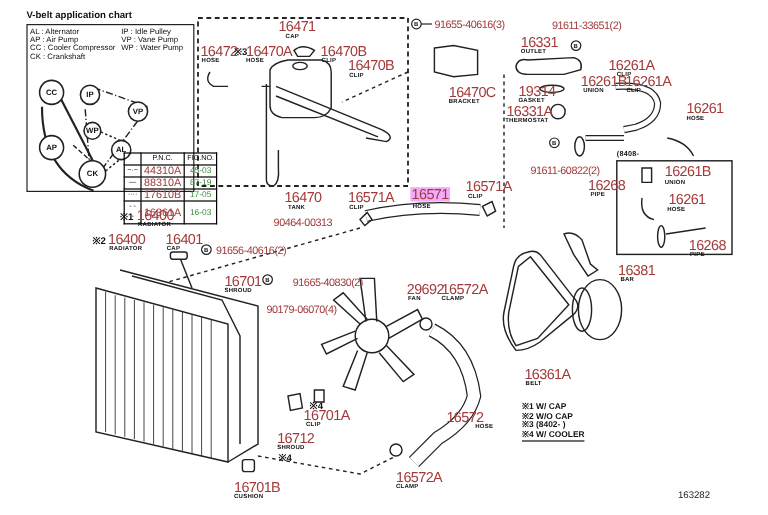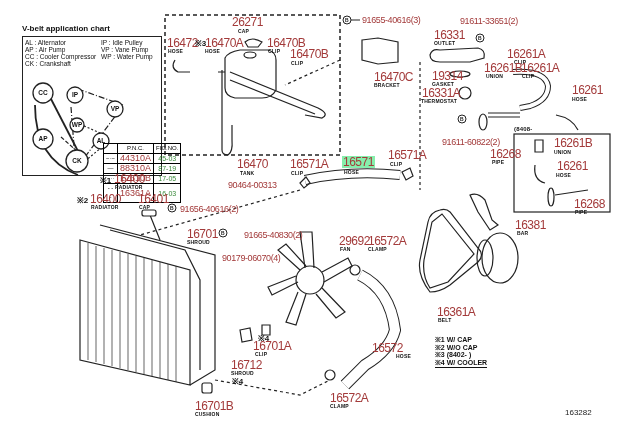--- a/index.html
+++ b/index.html
@@ -1,23 +1,23 @@
 <!DOCTYPE html>
 <html><head>
 <meta charset="utf-8">
 <style>
   html,body{margin:0;padding:0;background:#fff;}
   body{width:640px;height:429px;position:relative;overflow:hidden;font-family:"Liberation Sans",sans-serif;}
   .pn{position:absolute;color:#a33a3a;font-family:"Liberation Sans",sans-serif;font-size:12px;letter-spacing:-0.5px;line-height:12px;white-space:nowrap;cursor:pointer;}
-  .pn.hl{background:#86efac;padding:0 1px;}
+  .pn.hl{background:#f0abfc;padding:0 1px;}
   .sub{position:absolute;font-size:5px;font-weight:bold;color:#111;letter-spacing:0.2px;white-space:nowrap;line-height:6px;}
   .bolt{position:absolute;color:#a33a3a;font-size:9px;white-space:nowrap;letter-spacing:-0.4px;line-height:10px;cursor:pointer;}
   .mark{position:absolute;font-size:8px;font-weight:bold;color:#111;white-space:nowrap;}
   svg.art{position:absolute;left:0;top:0;}
-  #vbelt{position:absolute;left:22px;top:24px;width:140px;height:152px;}
+  #vbelt{position:absolute;left:22px;top:8px;width:140px;height:152px;}
   #vbelt .ttl{position:absolute;left:0;top:0;font-size:8px;font-weight:bold;color:#111;white-space:nowrap;}
   #vbelt .box{position:absolute;left:0;top:12px;width:138px;height:138px;border:1px solid #222;}
   .leg{position:absolute;font-size:6.5px;color:#111;white-space:nowrap;line-height:7px;}
   .ptab{position:absolute;left:80px;top:106px;border-collapse:collapse;font-size:6px;}
   .ptab td{border:1px solid #000000;padding:0 2px;height:9px;line-height:9px;text-align:center;}
   .ptab .pnc{color:#a33a3a;font-size:9px;}
   .ptab .fig{color:#3a8a3a;font-size:7px;}
   .notes{position:absolute;left:435px;top:336px;font-size:7px;font-weight:bold;color:#111;line-height:7.5px;border-bottom:1.5px solid #111;padding-bottom:1px;}
   .code{position:absolute;left:565px;top:408px;font-size:8px;color:#222;}
 </style>
@@ -184,21 +184,21 @@
             <td>- - -</td>
             <td class="pnc">16361A</td>
             <td class="fig">16-03</td>
           </tr>
     </tbody>
       </table>
   </div>
 </div>
 
 <div>
-  <span class="pn" style="left:232px;top:16px">26271</span>
+  <span class="pn" style="left:232px;top:16px">16471</span>
   <span class="sub" style="left:238px;top:28px">CAP</span>
 </div>
 <div>
   <span class="pn" style="left:167px;top:37px">16472</span>
   <span class="mark" style="left:195px;top:37px">※3</span>
   <span class="sub" style="left:168px;top:48px">HOSE</span>
 </div>
 <div>
   <span class="pn" style="left:205px;top:37px">16470A</span>
   <span class="sub" style="left:205px;top:48px">HOSE</span>

